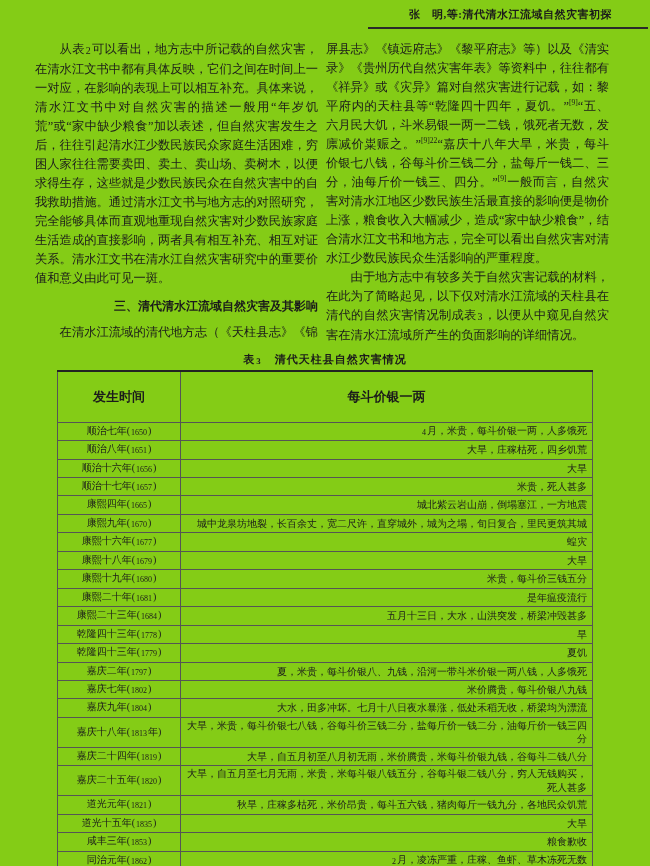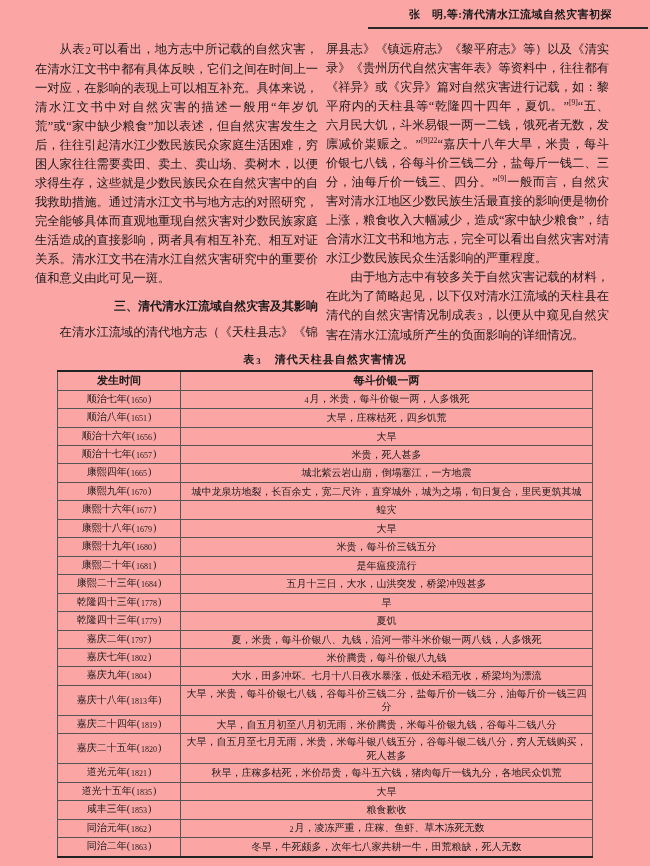--- a/index.html
+++ b/index.html
@@ -1,19 +1,19 @@
 <!DOCTYPE html>
 <html><head>
 <meta charset="utf-8">
 <style>
   html,body{margin:0;padding:0;background:#e8e8e8;}
   .page{
     position:relative;
     width:650px;height:866px;
-    background:#fca5a5;
+    background:#84cc16;
     color:#1b1b1b;
     font-family:"Liberation Serif", serif;
     overflow:hidden;
     box-sizing:border-box;
   }
   .running-header{
     position:absolute;top:7px;right:38px;
     font-size:11px;font-weight:bold;letter-spacing:.5px;
   }
   .header-rule{
@@ -41,23 +41,23 @@
     border-top:2px solid #222;
     border-bottom:2px solid #222;
     border-left:1px solid #444;
     border-right:1px solid #444;
     font-size:10px;line-height:13.5px;
   }
   table.disaster th, table.disaster td{
     border:1px solid #555;
     padding:1px 5px;
   }
-  table.disaster th{font-weight:bold;font-size:11px;padding:2px 5px;}
+  table.disaster th{font-weight:bold;font-size:13px;padding:18px 5px;}
   .time-col{width:112px;text-align:center;}
-  .desc-cell{text-align:center;}
+  .desc-cell{text-align:right;}
   .time-cell{text-align:center;white-space:nowrap;margin-top:43px;}
 </style>
 </head>
 <body>
 
 <div class="page">
   <div class="running-header">
     <span>张　明,等:清代清水江流域自然灾害初探</span>
   </div>
   <div class="header-rule"></div>

